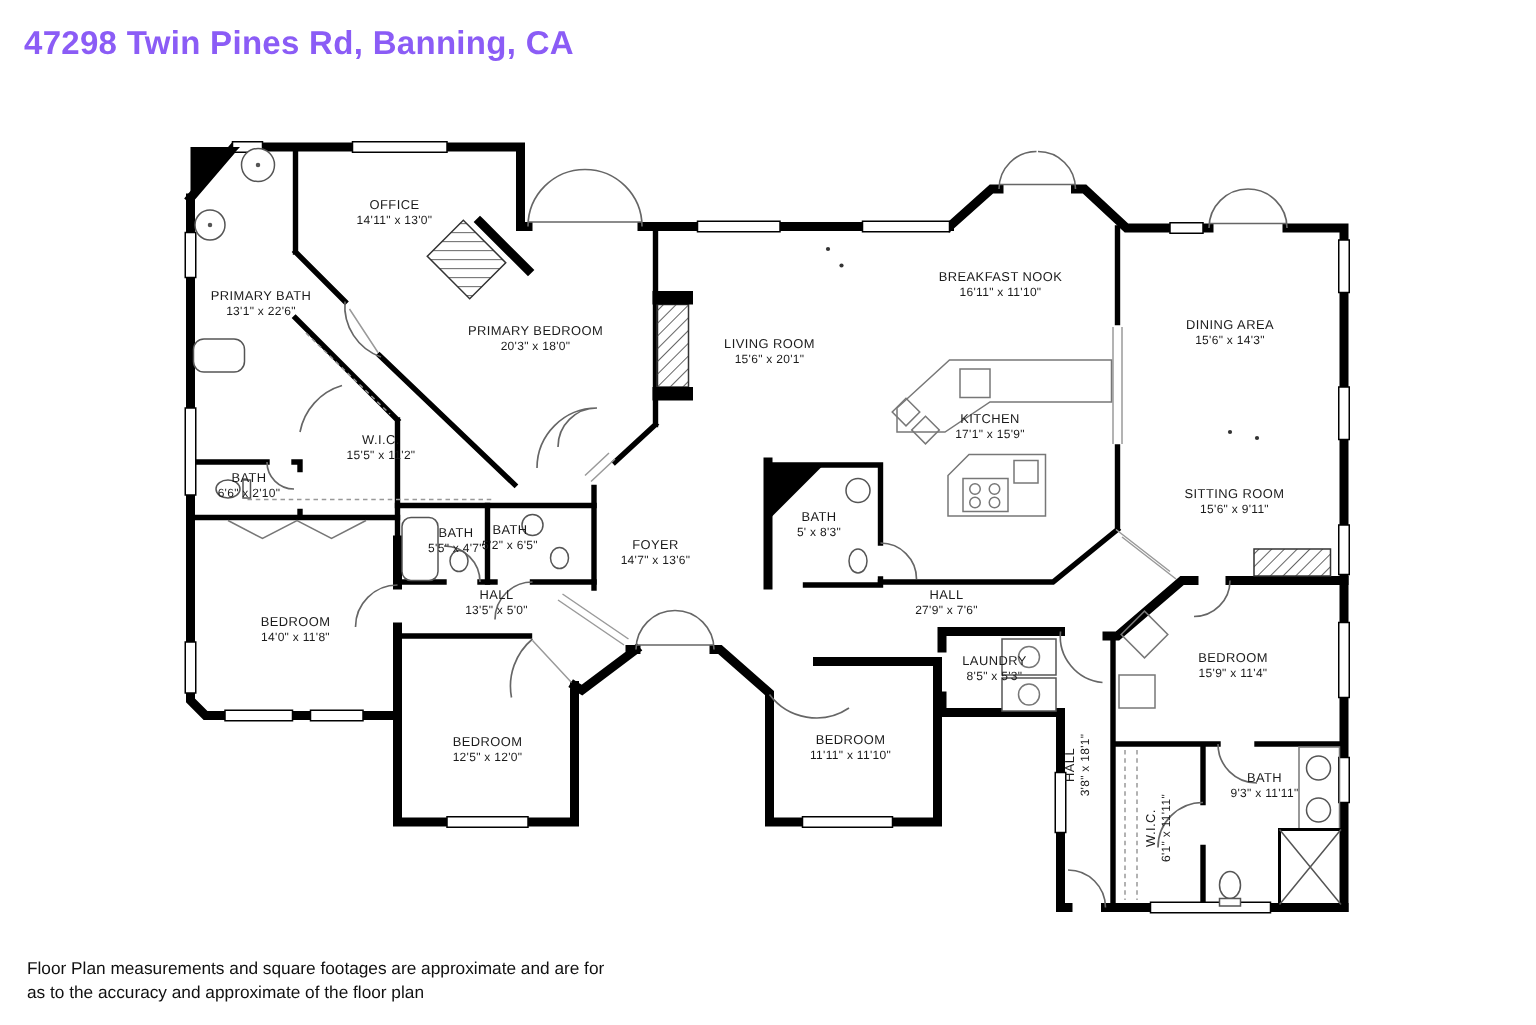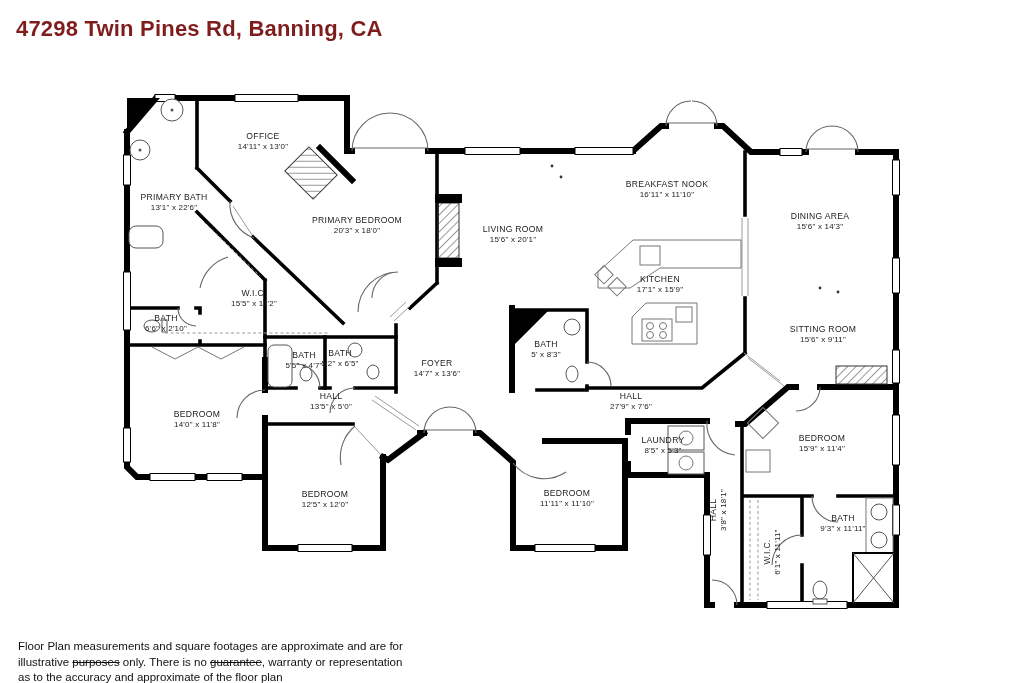--- a/index.html
+++ b/index.html
@@ -1,19 +1,19 @@
 <!DOCTYPE html>
 <html><head>
 <meta charset="utf-8">
 <style>
   html,body{margin:0;padding:0;background:#fff;}
   #stage{position:relative;width:1024px;height:683px;background:#ffffff;overflow:hidden;
          font-family:"Liberation Sans", sans-serif;}
   #plan-svg{position:absolute;left:0;top:0;}
-  .page-title{position:absolute;left:16px;top:16px;font-size:22px;font-weight:bold;color:#7f1d1d;
+  .page-title{position:absolute;left:16px;top:16px;font-size:22px;font-weight:bold;color:#8b5cf6;
               letter-spacing:0.2px;}
   .footer{position:absolute;left:18px;top:639px;font-size:11.5px;color:#111;line-height:1.35;width:420px;}
   .strike{text-decoration:line-through;}
   
   .ext{stroke:#000;stroke-width:6;fill:none;stroke-linecap:square;}
   .int{stroke:#000;stroke-width:3.6;fill:none;stroke-linecap:square;}
   .thin{stroke:#777;stroke-width:1;fill:none;}
   .fix{stroke:#555;stroke-width:1;fill:#fff;}
   .arc{stroke:#666;stroke-width:1.1;fill:none;}
   .open{stroke:#9a9a9a;stroke-width:1;fill:none;}
@@ -273,17 +273,16 @@
         <text class="rname">W.I.C.</text>
           <text class="rdims" y="10">6'1" x 11'11"</text>
         </g>
     </g>
   </svg>
 
   <div class="page-title">47298 Twin Pines Rd, Banning, CA</div>
 
   <div class="footer">
     <div>Floor Plan measurements and square footages are approximate and are for</div>
-    <div><span>illustrative </span><span class="strike">purposes</span><span> only. There is no </span><span class="strike">guarantee</span><span>, warranty or representation</span></div>
     <div>as to the accuracy and approximate of the floor plan</div>
   </div>
 
 </div>
 
 </body></html>

